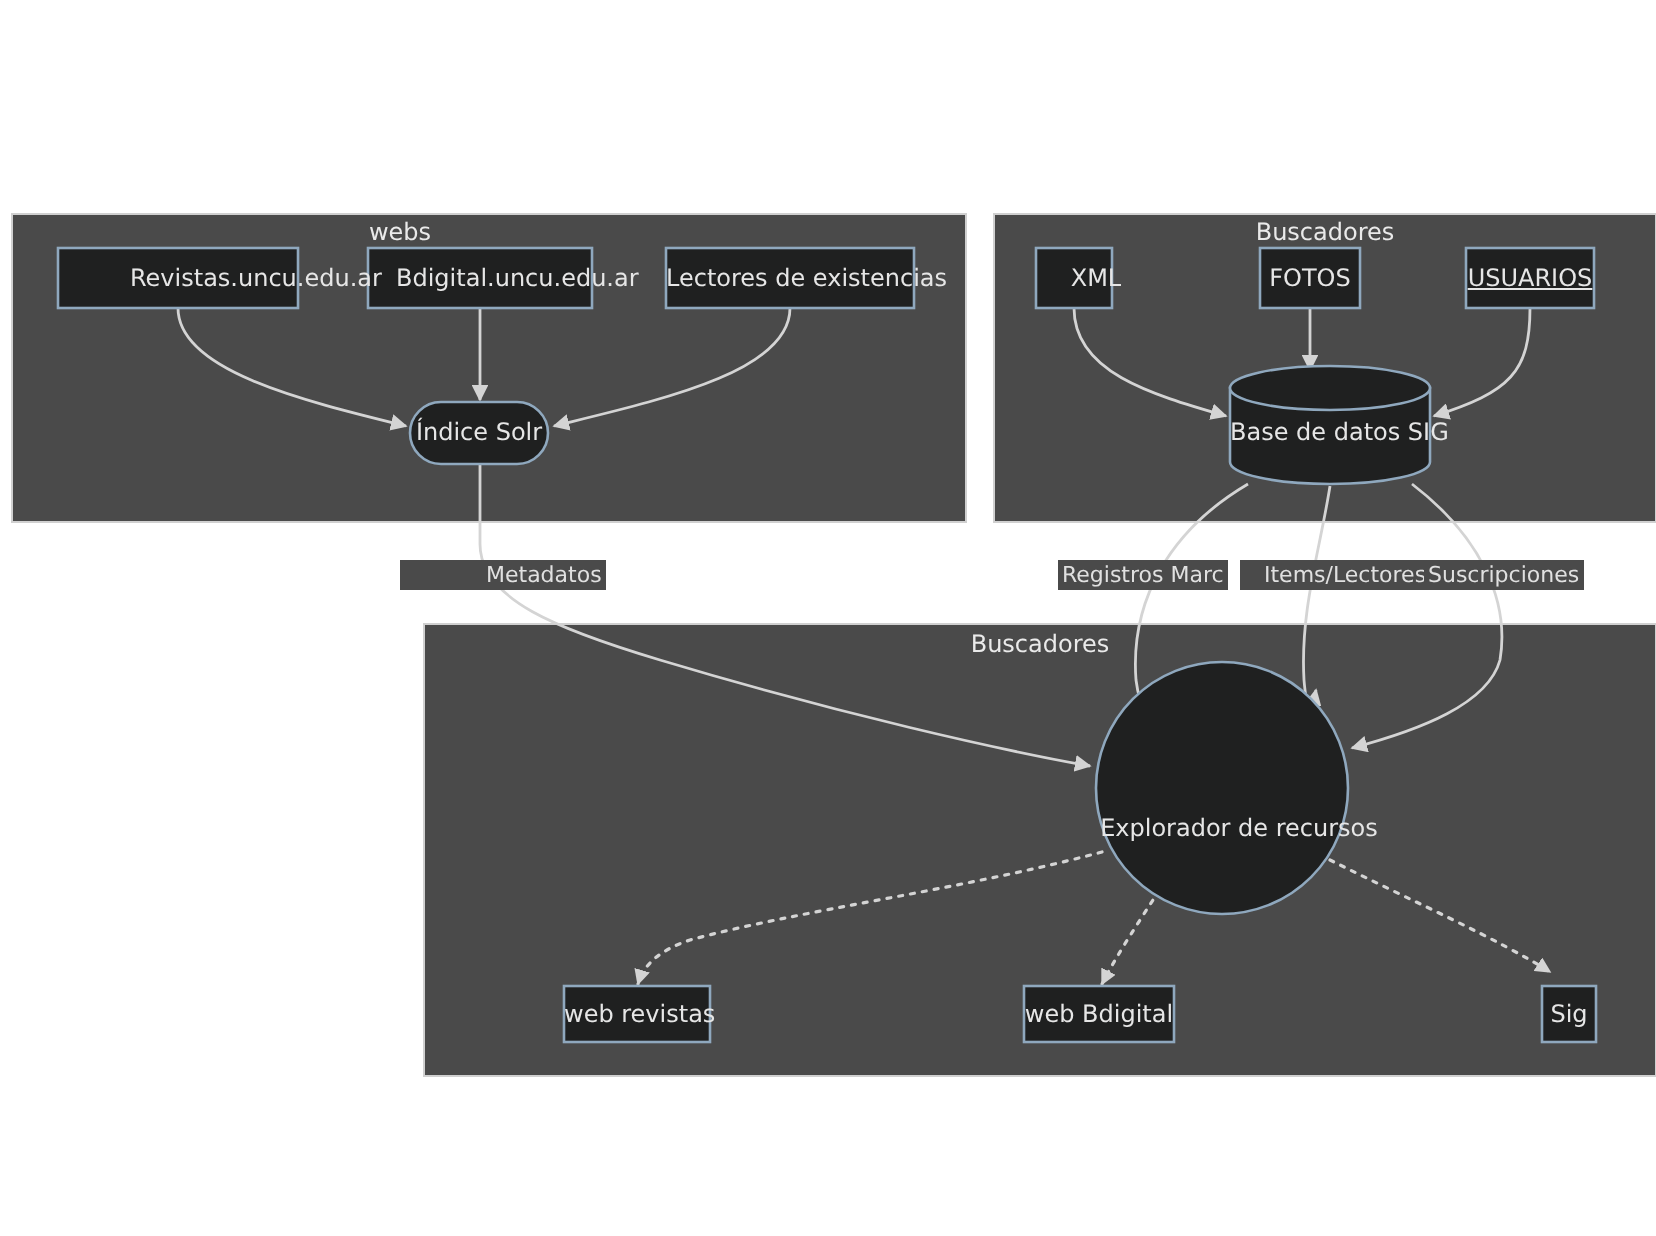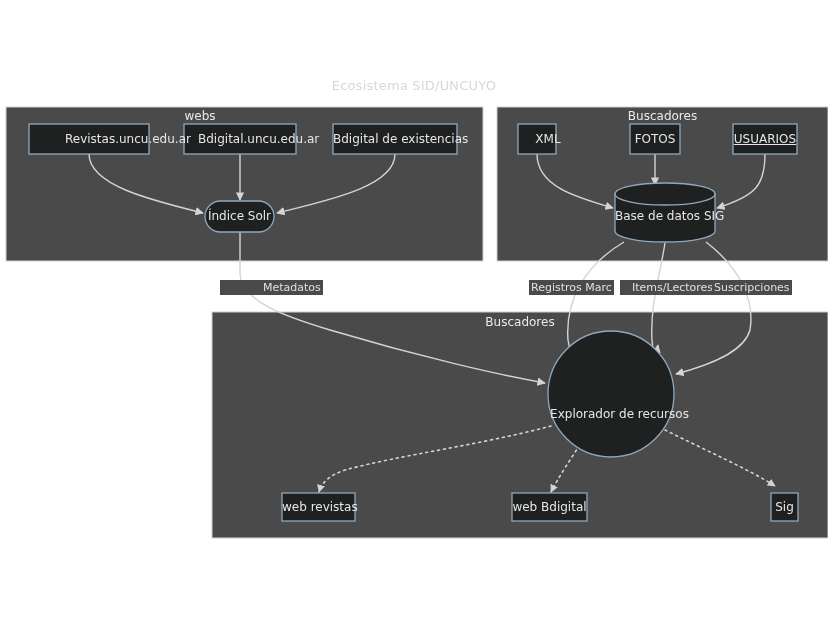--- a/index.html
+++ b/index.html
@@ -63,21 +63,20 @@
     white-space: nowrap;
     font-family: "DejaVu Sans", sans-serif;
     line-height: 13px;
   }
 </style>
 </head>
 <body>
 
 <div id="diagram-root">
 
-  <div class="diagram-title">Ecosistema SID/UNCUYO</div>
 
   <svg id="diagram-svg" viewBox="0 0 828 618">
     <defs>
       <marker id="arrow" viewBox="0 0 10 10" refX="9" refY="5" markerWidth="6" markerHeight="6" orient="auto-start-reverse">
         <path d="M 0 0 L 10 5 L 0 10 z" fill="#d4d4d4"></path>
       </marker>
       <marker id="arrow-dot" viewBox="0 0 10 10" refX="9" refY="5" markerWidth="5" markerHeight="5" orient="auto-start-reverse">
         <path d="M 0 0 L 10 5 L 0 10 z" fill="#d4d4d4"></path>
       </marker>
     </defs>
@@ -127,31 +126,31 @@
     <rect x="512" y="493" width="75" height="28" fill="#1f2020" stroke="#8fa8be" stroke-width="1.3"></rect>
     <rect x="771" y="493" width="27" height="28" fill="#1f2020" stroke="#8fa8be" stroke-width="1.3"></rect>
   </svg>
 
   <div class="cluster-title" style="left:6px; top:109px; width:388px;">webs</div>
   <div class="cluster-title" style="left:497px; top:109px; width:331px;">Buscadores</div>
   <div class="cluster-title" style="left:212px; top:315px; width:616px;">Buscadores</div>
 
   <div class="node-label" style="left:29px; top:132px; width:120px;padding-left:36px;">Revistas.uncu.edu.ar</div>
   <div class="node-label" style="left:198px; top:132px; width:100px;">Bdigital.uncu.edu.ar</div>
-  <div class="node-label" style="left:333px; top:132px; width:124px;">Bdigital de existencias</div>
+  <div class="node-label" style="left:333px; top:132px; width:124px;">Lectores de existencias</div>
   <div class="node-label" style="left:205px; top:209px; width:69px;">Índice Solr</div>
 
   <div class="node-label" style="left:518px; top:132px; width:38px;padding-left:11px;">XML</div>
   <div class="node-label" style="left:630px; top:132px; width:50px;">FOTOS</div>
   <div class="node-label" style="left:733px; top:132px; width:64px;text-decoration:underline;">USUARIOS</div>
   <div class="node-label" style="left:615px; top:209px; width:100px;">Base de datos SIG</div>
 
   <div class="node-label" style="left:548px; top:407px; width:143px;">Explorador de recursos</div>
   <div class="node-label" style="left:282px; top:500px; width:73px;">web revistas</div>
   <div class="node-label" style="left:512px; top:500px; width:75px;">web Bdigital</div>
   <div class="node-label" style="left:771px; top:500px; width:27px;">Sig</div>
 
-  <div class="edge-label" style="left:220px; top:280px;padding-left:43px;">Metadatos</div>
+  <div class="edge-label" style="left:200px; top:280px;padding-left:43px;">Metadatos</div>
   <div class="edge-label" style="left:529px; top:280px;">Registros Marc</div>
   <div class="edge-label" style="left:620px; top:280px;padding-left:12px;">Items/Lectores</div>
   <div class="edge-label" style="left:712px; top:280px;">Suscripciones</div>
 
 </div>
 
 </body></html>

